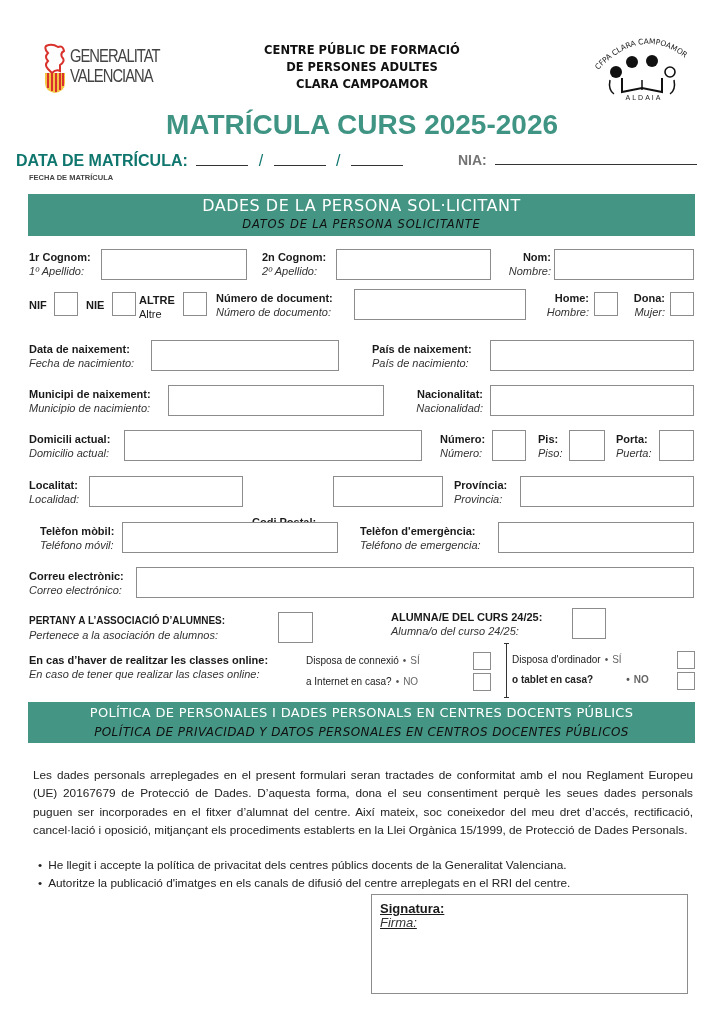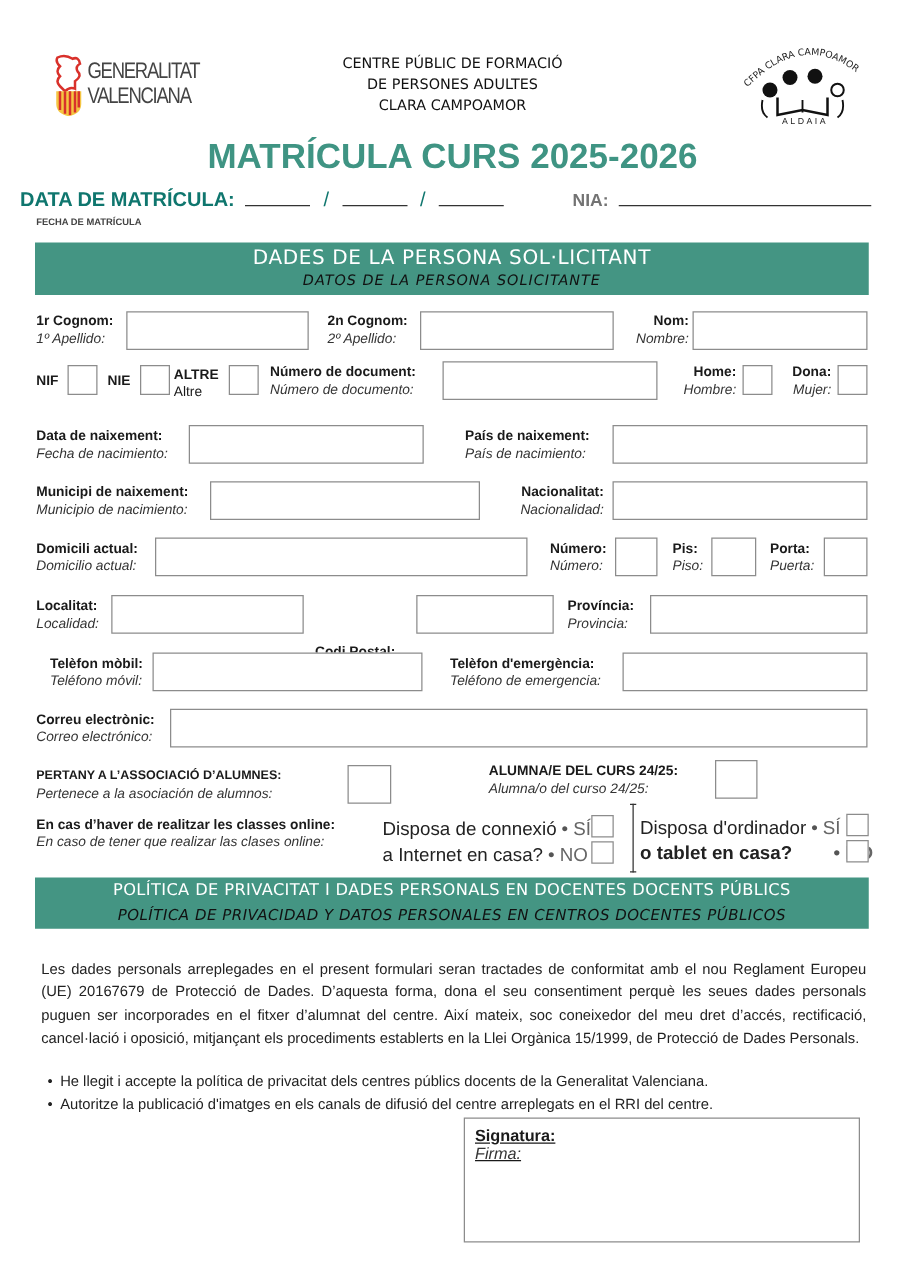--- a/index.html
+++ b/index.html
@@ -7,38 +7,38 @@
   body { position: relative; font-family: "Liberation Sans", sans-serif; color: #1a1a1a; }
   .abs { position: absolute; }
   .box { position: absolute; border: 1px solid #8c8c8c; background: #fff; }
   .lbl { position: absolute; font-size: 11px; line-height: 14px; white-space: nowrap; }
   .lbl b { font-weight: bold; display: block; color: #1a1a1a; }
   .lbl i { font-style: italic; display: block; color: #333; }
   .right { text-align: right; }
   .band { position: absolute; left: 28px; width: 667px; background: #449583; text-align: center; }
   .band-title { color: #ffffff; font-family: "DejaVu Sans", sans-serif; letter-spacing: 0.5px; }
   .band-sub { color: #111; font-family: "DejaVu Sans", sans-serif; font-style: italic; letter-spacing: 0.8px; }
-  .opt { position: absolute; font-size: 15px; color: #222; white-space: nowrap; }
+  .opt { position: absolute; font-size: 10px; color: #222; white-space: nowrap; }
   .opt .dot { color: #555; margin: 0 4px; }
   .opt .val { color: #666; }
 </style>
 </head>
 <body>
 
 <div class="abs" style="left:42px;top:43px;width:112px;height:50px;">
   <svg width="26" height="50" viewBox="0 0 26 50" style="position:absolute;left:0;top:0;">
     <path d="M4 3 Q10 0 16 4 Q21 2 22 8 Q18 10 20 14 Q24 18 18 22 L18 28 Q14 26 10 30 L6 26 Q2 22 6 18 Q2 14 6 10 Q2 6 4 3Z" fill="none" stroke="#d9312b" stroke-width="2"></path>
     <path d="M3 30 L23 30 L23 40 Q23 48 13 50 Q3 48 3 40 Z" fill="#f4c542"></path>
     <path d="M6 30 L6 45 M10 30 L10 48 M14 30 L14 49 M18 30 L18 47 M21 30 L21 43" stroke="#d9312b" stroke-width="2"></path>
   </svg>
   <div class="abs" style="left:28px;top:3px;font-family:'Liberation Sans Narrow','Liberation Sans',sans-serif;font-size:18px;line-height:20px;color:#444;letter-spacing:-1.2px;transform:scaleX(0.82);transform-origin:left;">GENERALITAT</div>
   <div class="abs" style="left:28px;top:23px;font-family:'Liberation Sans',sans-serif;font-size:18px;line-height:20px;color:#444;letter-spacing:-1.2px;transform:scaleX(0.82);transform-origin:left;">VALENCIANA</div>
 </div>
 
-<div class="abs" style="left:240px;top:42px;width:244px;text-align:center;font-family:'DejaVu Sans',sans-serif;font-weight:normal;font-size:11.5px;line-height:17px;color:#111;">
+<div class="abs" style="left:240px;top:42px;width:244px;text-align:center;font-family:'DejaVu Sans',sans-serif;font-weight:bold;font-size:11.5px;line-height:17px;color:#111;">
   <div>CENTRE PÚBLIC DE FORMACIÓ</div>
   <div>DE PERSONES ADULTES</div>
   <div>CLARA CAMPOAMOR</div>
 </div>
 
 <div class="abs" style="left:588px;top:28px;width:112px;height:80px;">
   <svg width="112" height="80" viewBox="0 0 112 80">
     <defs>
         <path id="arc" d="M10 42 Q56 -6 102 34"></path>
       </defs>
@@ -224,21 +224,21 @@
 <div class="opt" style="left:512px;top:654px;">
   <span>Disposa d'ordinador</span><span class="dot">•</span><span class="val">SÍ</span>
 </div>
 <div class="box" style="left:677px;top:651px;width:18px;height:18px;"></div>
 <div class="opt" style="left:512px;top:674px;font-weight:bold;">
   <span>o tablet en casa?</span><span class="dot" style="margin-left:33px;">•</span><span class="val">NO</span>
 </div>
 <div class="box" style="left:677px;top:672px;width:18px;height:18px;"></div>
 
 <div class="band" style="top:702px;height:41px;">
-  <div class="band-title" style="font-size:13px;line-height:20px;padding-top:1px;letter-spacing:0.3px;">POLÍTICA DE PRIVACITAT I DADES PERSONALS EN DOCENTES DOCENTS PÚBLICS</div>
+  <div class="band-title" style="font-size:13px;line-height:20px;padding-top:1px;letter-spacing:0.3px;">POLÍTICA DE PERSONALES I DADES PERSONALS EN CENTRES DOCENTS PÚBLICS</div>
   <div class="band-sub" style="font-size:12px;line-height:18px;letter-spacing:0.4px;">POLÍTICA DE PRIVACIDAD Y DATOS PERSONALES EN CENTROS DOCENTES PÚBLICOS</div>
 </div>
 
 <div class="abs" style="left:33px;top:766px;width:660px;font-size:11.8px;line-height:18.3px;text-align:justify;color:#222;">Les dades personals arreplegades en el present formulari seran tractades de conformitat amb el nou Reglament Europeu (UE) 20167679 de Protecció de Dades. D’aquesta forma, dona el seu consentiment perquè les seues dades personals puguen ser incorporades en el fitxer d’alumnat del centre. Així mateix, soc coneixedor del meu dret d’accés, rectificació, cancel·lació i oposició, mitjançant els procediments establerts en la Llei Orgànica 15/1999, de Protecció de Dades Personals.</div>
 
 <ul class="abs" style="left:38px;top:856px;width:660px;list-style:none;font-size:11.8px;line-height:18px;color:#222;">
   <li><span style="margin-right:6px;">•</span><span>He llegit i accepte la política de privacitat dels centres públics docents de la Generalitat Valenciana.</span></li>
   <li><span style="margin-right:6px;">•</span><span>Autoritze la publicació d'imatges en els canals de difusió del centre arreplegats en el RRI del centre.</span></li>
 </ul>
 

